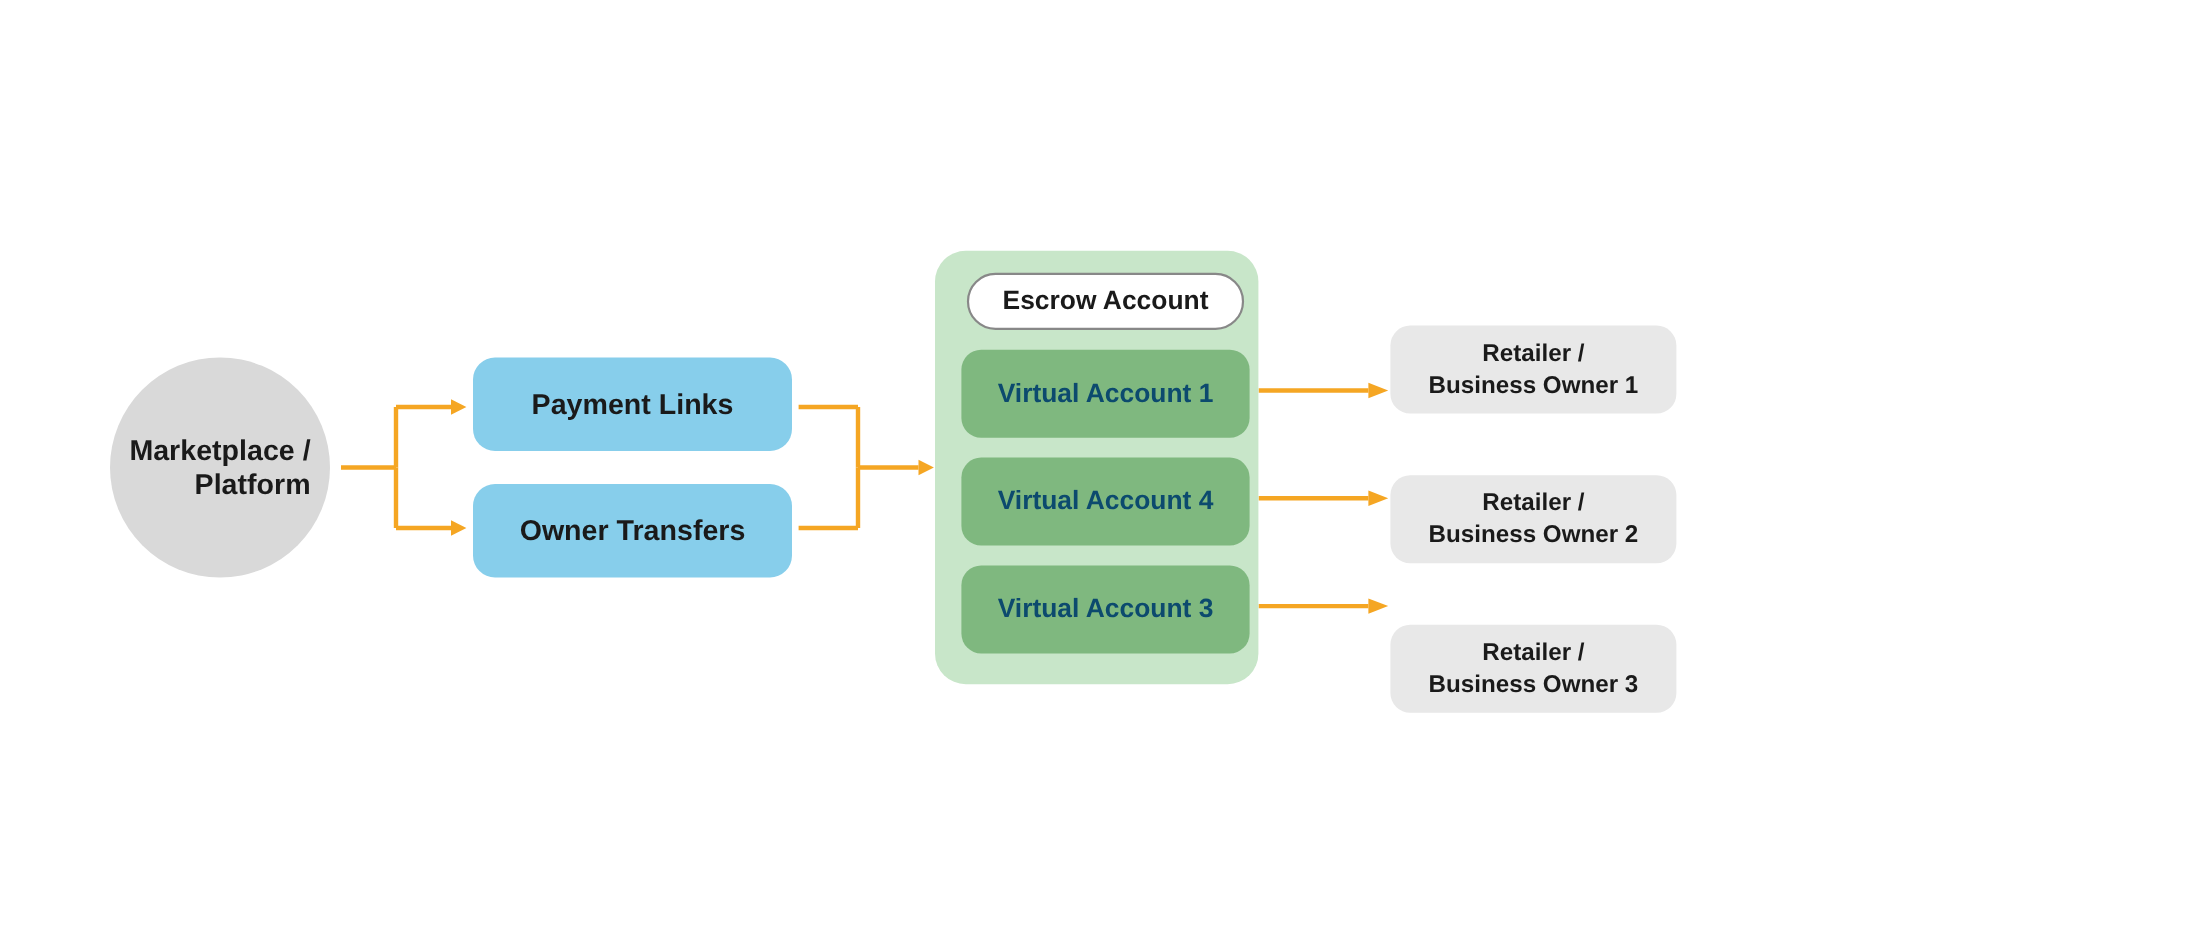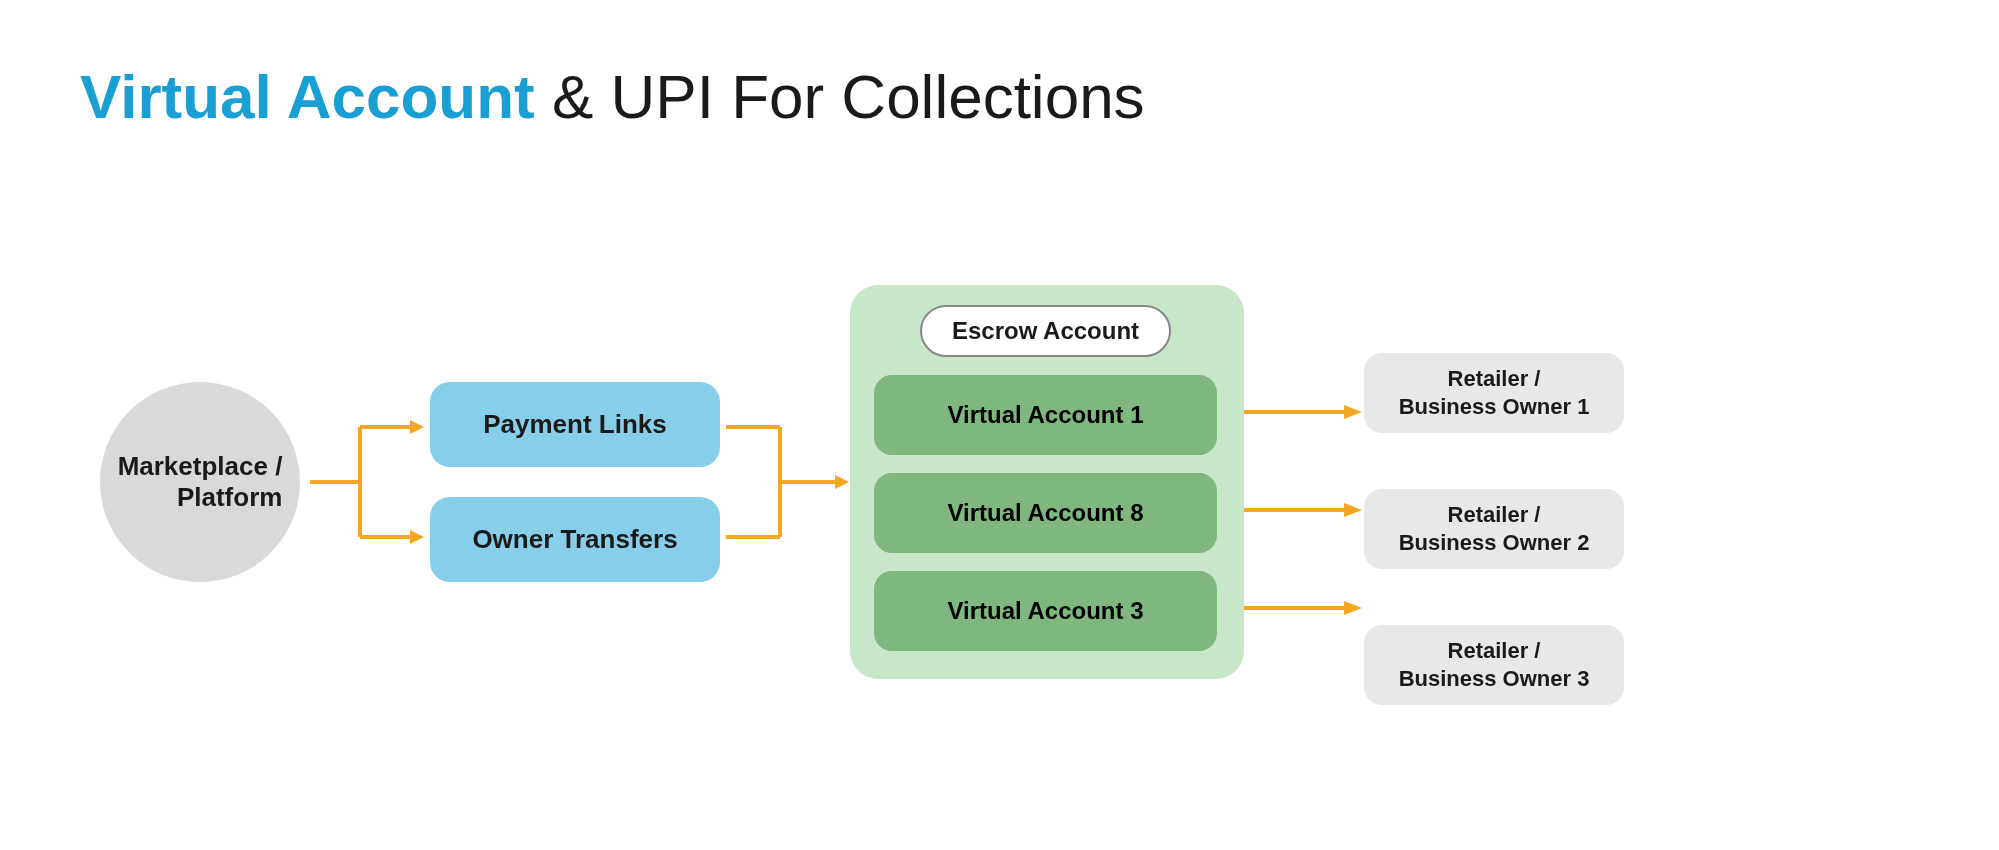--- a/index.html
+++ b/index.html
@@ -108,50 +108,50 @@
 
     .merge-arrow svg {
       width: 130px;
       height: 220px;
     }
 
     
     .escrow-container {
       background: #c8e6c9;
       border-radius: 28px;
-      padding: 20px 27px 28px 24px;
+      padding: 20px 8px 28px 24px;
       display: flex;
       flex-direction: column;
       gap: 18px;
       flex-shrink: 0;
       position: relative;
     }
 
     .escrow-label {
       background: #ffffff;
       border: 2px solid #888;
       border-radius: 40px;
       padding: 10px 30px;
       font-size: 24px;
       font-weight: 600;
       color: #1a1a1a;
       align-self: center;
     }
 
     .virtual-account-box {
-      width: 343px;
+      width: 262px;
       height: 80px;
       background: #7fb87f;
       border-radius: 18px;
       display: flex;
       align-items: center;
       justify-content: center;
       font-size: 24px;
       font-weight: 700;
-      color: #000000;
+      color: #0c4a6e;
     }
 
     
     .va-to-retailer-section {
       display: flex;
       flex-direction: column;
       justify-content: space-around;
       gap: 18px;
       flex-shrink: 0;
       padding-top: 56px;
@@ -191,23 +191,20 @@
       font-weight: 600;
       color: #1a1a1a;
       line-height: 1.3;
       margin-top: 38px;
     }
   </style>
 </head>
 <body>
 
 <div class="slide">
-  <h1 class="title">
-    <span class="title-bold">Virtual Account</span><span> &amp; UPI For Collections</span>
-  </h1>
 
   <div class="diagram">
 
     <div class="marketplace-circle">
       <span>Marketplace /<br>Platform</span>
     </div>
 
     <div class="branch-arrow">
       <svg viewBox="0 0 130 220" xmlns="http://www.w3.org/2000/svg">
 
@@ -248,21 +245,21 @@
         <polygon points="115,103 129,110 115,117" fill="#f5a623"></polygon>
       </svg>
     </div>
 
     <div class="escrow-container">
       <div class="escrow-label">Escrow Account</div>
       <div class="virtual-account-box">
         <span>Virtual Account 1</span>
       </div>
       <div class="virtual-account-box">
-        <span>Virtual Account 8</span>
+        <span>Virtual Account 4</span>
       </div>
       <div class="virtual-account-box">
         <span>Virtual Account 3</span>
       </div>
     </div>
 
     <div class="va-to-retailer-section">
       <div class="va-arrow-row">
         <svg class="single-arrow" viewBox="0 0 120 40" xmlns="http://www.w3.org/2000/svg">
           <line x1="0" y1="20" x2="100" y2="20" stroke="#f5a623" stroke-width="4"></line>

